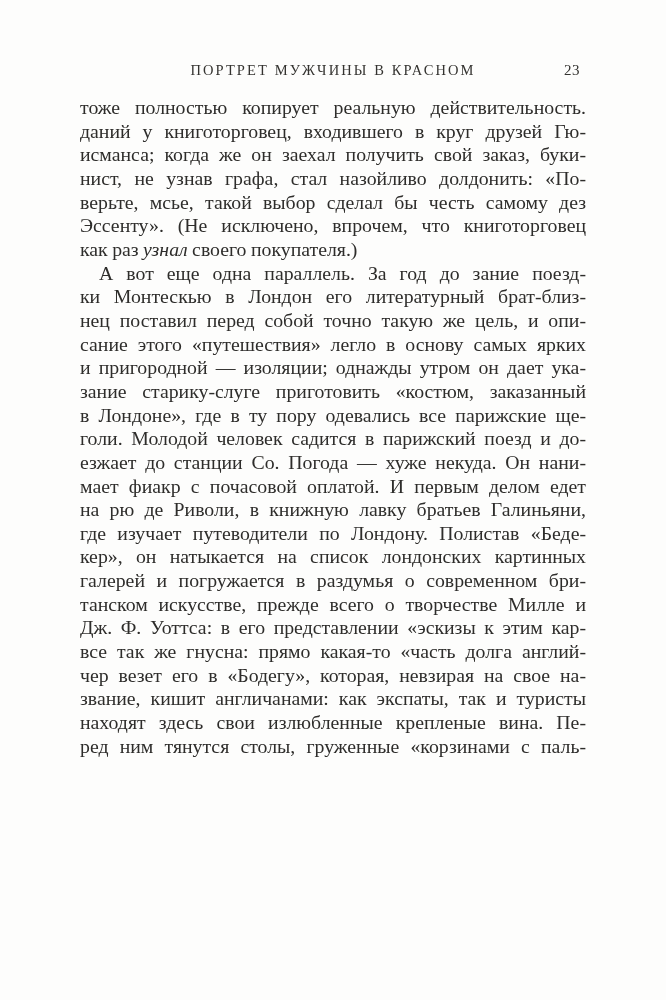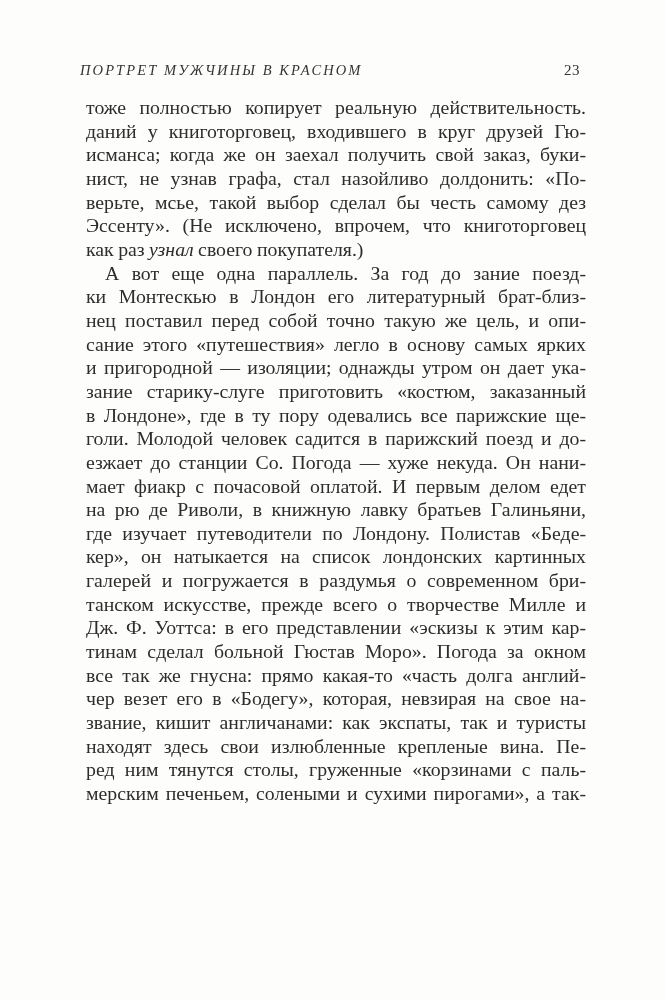--- a/index.html
+++ b/index.html
@@ -16,23 +16,23 @@
   .running-head {
     position: absolute;
     top: 62px;
     left: 80px;
     right: 80px;
     height: 20px;
     font-size: 14.5px;
     color: #343330;
   }
   .head-title {
+    text-align: center;
     letter-spacing: 2.1px;
     white-space: nowrap;
-    font-style: italic;
   }
   .page-number {
     position: absolute;
     right: 6px;
     top: 0;
     font-size: 15px;
     letter-spacing: 0.5px;
   }
   .text-block {
     position: absolute;
@@ -41,21 +41,20 @@
     width: 506px;
     font-size: 19.8px;
     line-height: 23.65px;
     word-spacing: -0.5px;
     hyphens: none;
   }
   .para { margin: 0; }
   .line {
     text-align: justify;
     text-align-last: justify;
-    margin-left: 6px;
   }
   .line.last-left { text-align-last: left; }
   .line.first-indent { text-indent: 19px; }
   .line i { font-style: italic; }
 </style>
 </head>
 <body>
 
 <div class="page">
   <div class="running-head">
@@ -82,22 +81,20 @@
         <div class="line">в Лондоне», где в ту пору одевались все парижские ще-</div>
         <div class="line">голи. Молодой человек садится в парижский поезд и до-</div>
         <div class="line">езжает до станции Со. Погода — хуже некуда. Он нани-</div>
         <div class="line">мает фиакр с почасовой оплатой. И первым делом едет</div>
         <div class="line">на рю де Риволи, в книжную лавку братьев Галиньяни,</div>
         <div class="line">где изучает путеводители по Лондону. Полистав «Беде-</div>
         <div class="line">кер», он натыкается на список лондонских картинных</div>
         <div class="line">галерей и погружается в раздумья о современном бри-</div>
         <div class="line">танском искусстве, прежде всего о творчестве Милле и</div>
         <div class="line">Дж. Ф. Уоттса: в его представлении «эскизы к этим кар-</div>
-        <div class="line">тинам сделал больной Гюстав Моро». Погода за окном</div>
         <div class="line">все так же гнусна: прямо какая-то «часть долга англий-</div>
         <div class="line">чер везет его в «Бодегу», которая, невзирая на свое на-</div>
         <div class="line">звание, кишит англичанами: как экспаты, так и туристы</div>
         <div class="line">находят здесь свои излюбленные крепленые вина. Пе-</div>
         <div class="line">ред ним тянутся столы, груженные «корзинами с паль-</div>
-        <div class="line">мерским печеньем, солеными и сухими пирогами», а так-</div>
       </div>
     </div>
 </div>
 
 </body></html>

